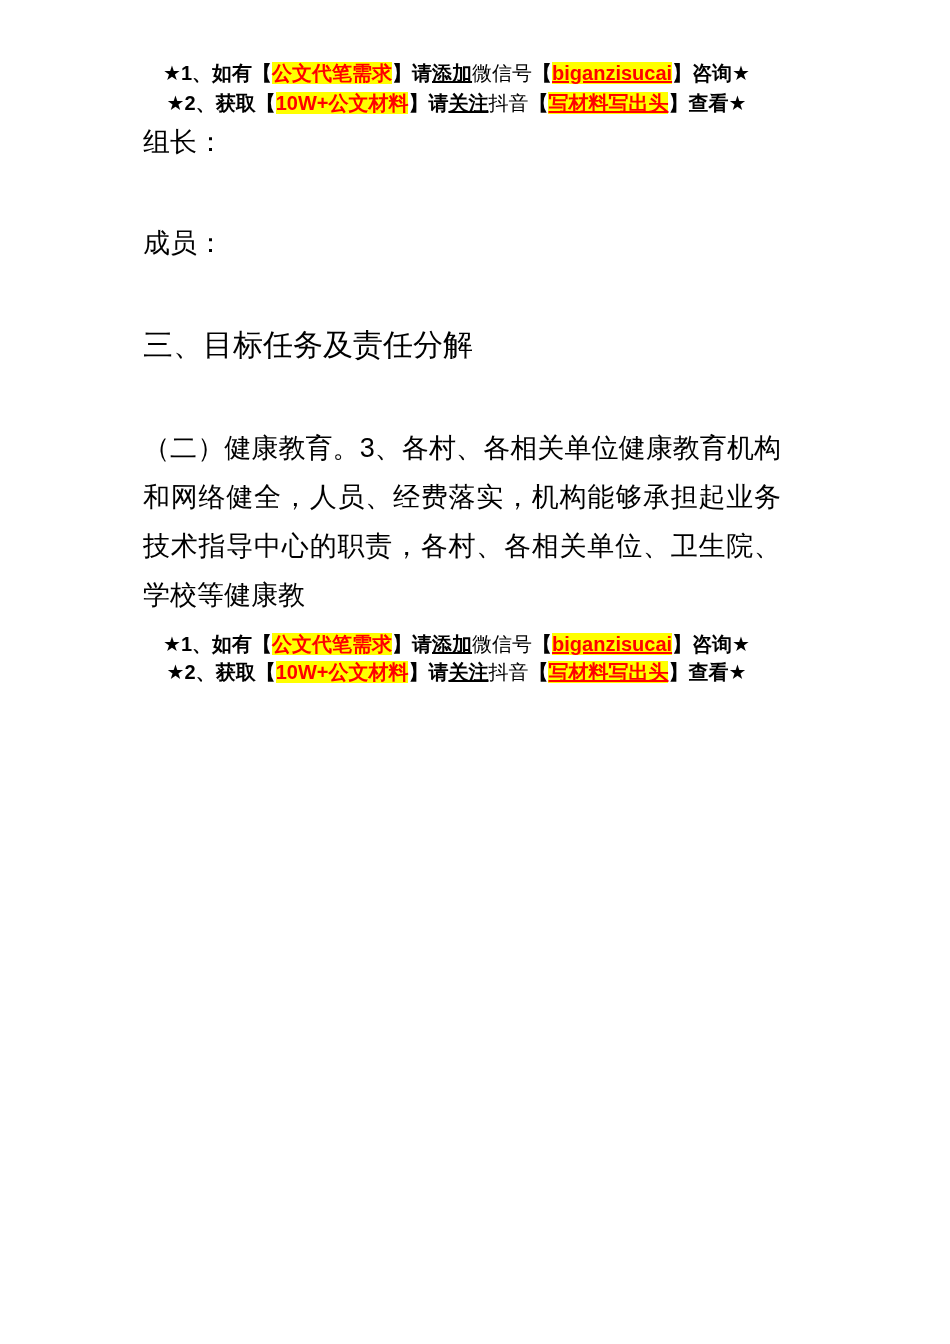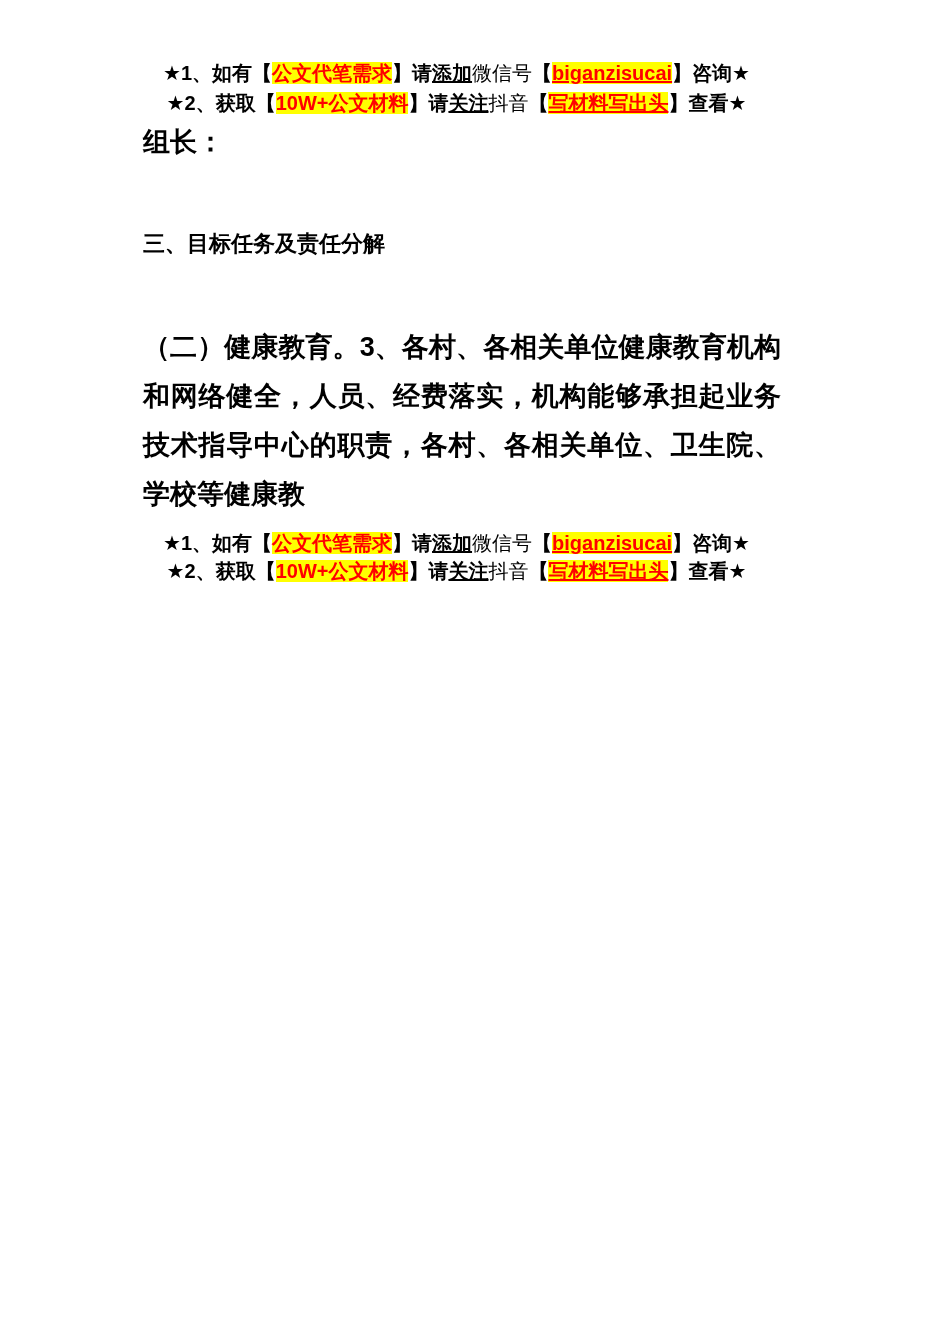--- a/index.html
+++ b/index.html
@@ -38,43 +38,44 @@
   .promo .reg {
     font-weight: normal;
   }
   
   .doc {
     padding: 0 132px 0 143px;
     font-size: 27px;
     line-height: 49px;
     text-align: justify;
   }
-  .doc p { margin: 52px 0 0 0; font-weight: bold; }
+  .doc p { margin: 52px 0 0 0; }
   .doc p.first { margin-top: 0; }
   .doc p.heading {
-    font-size: 22px;
+    font-size: 30px;
   }
   .doc p.para { margin-top: 55px; }
 </style>
 </head>
 <body>
 
 <div class="page">
 
   <div class="promo promo-header">
     <div class="promo-line">
       <span>★1、如有【</span><span class="hl">公文代笔需求</span><span>】请</span><span class="ul">添加</span><span class="reg">微信号</span><span>【</span><span class="hl ul">biganzisucai</span><span>】咨询★</span>
     </div>
     <div class="promo-line">
       <span>★2、获取【</span><span class="hl">10W+公文材料</span><span>】请</span><span class="ul">关注</span><span class="reg">抖音</span><span>【</span><span class="hl ul">写材料写出头</span><span>】查看★</span>
     </div>
   </div>
 
   <div class="doc">
     <p class="first">组长：</p>
+    <p>成员：</p>
     <p class="heading">三、目标任务及责任分解</p>
     <p class="para">（二）健康教育。3、各村、各相关单位健康教育机构和网络健全，人员、经费落实，机构能够承担起业务技术指导中心的职责，各村、各相关单位、卫生院、学校等健康教</p>
   </div>
 
   <div class="promo promo-footer">
     <div class="promo-line">
       <span>★1、如有【</span><span class="hl">公文代笔需求</span><span>】请</span><span class="ul">添加</span><span class="reg">微信号</span><span>【</span><span class="hl ul">biganzisucai</span><span>】咨询★</span>
     </div>
     <div class="promo-line">
       <span>★2、获取【</span><span class="hl">10W+公文材料</span><span>】请</span><span class="ul">关注</span><span class="reg">抖音</span><span>【</span><span class="hl ul">写材料写出头</span><span>】查看★</span>

